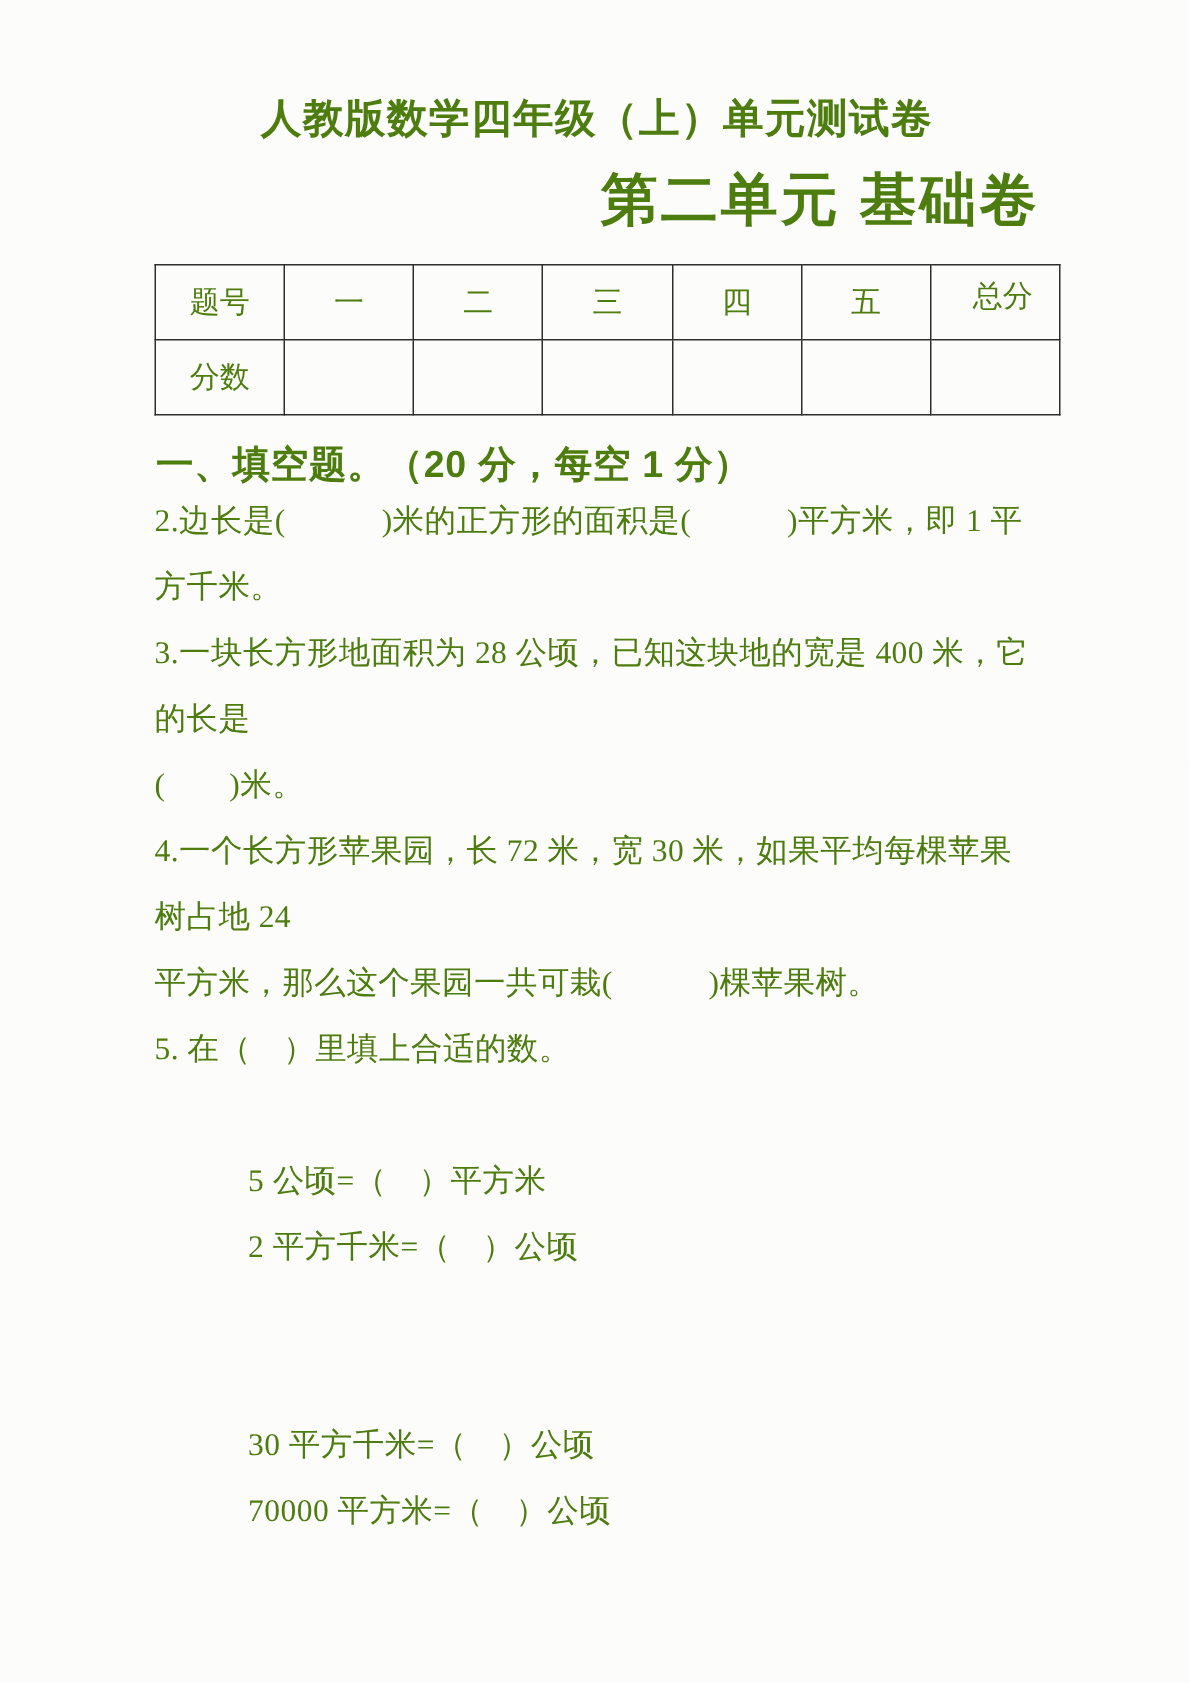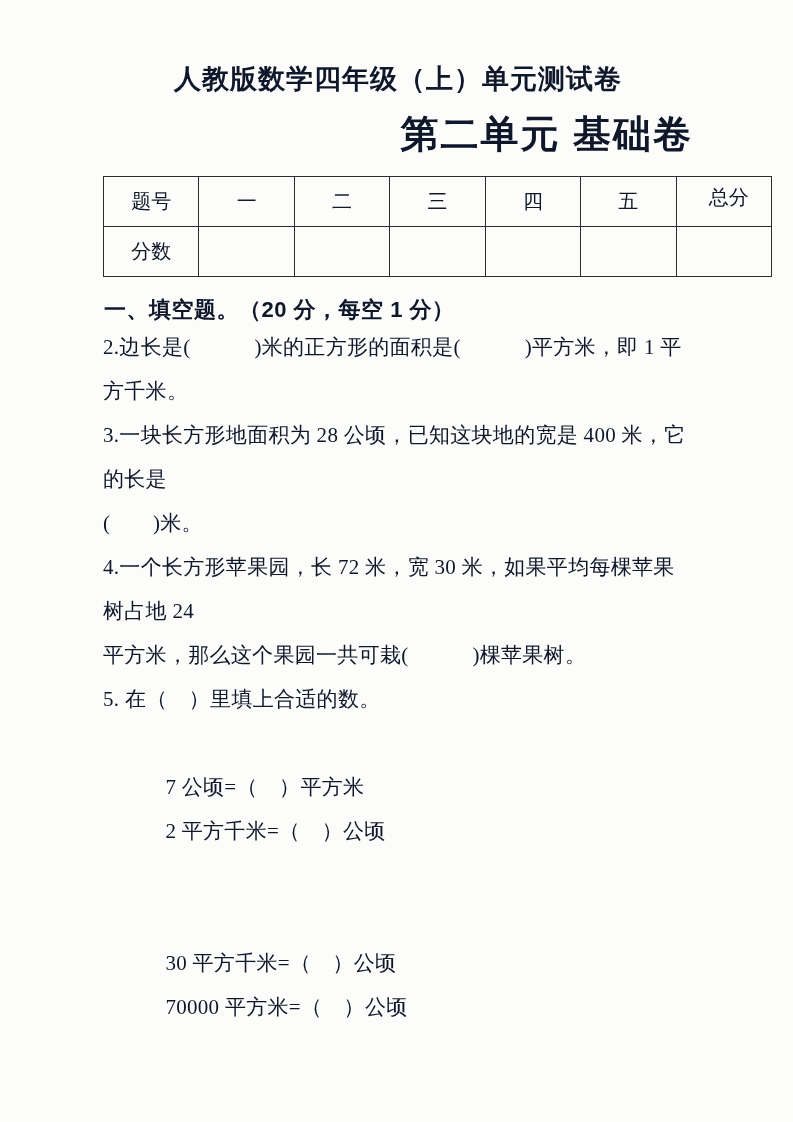--- a/index.html
+++ b/index.html
@@ -2,21 +2,21 @@
 <html><head>
 <meta charset="utf-8">
 <style>
   html,body { margin:0; padding:0; background:#ffffff; }
   .page {
     position:relative;
     width:793px; height:1122px;
     margin:0 auto;
     background:#fcfcfb;
     font-family:"Liberation Serif","DejaVu Serif",serif;
-    color:#0f172a;
+    color:#4d7c0f;
     overflow:hidden;
     box-sizing:border-box;
   }
   .content { padding:0 100px 0 103px; }
 
   .doc-title {
     margin:62px 0 0 0;
     font-size:27px; line-height:34px;
     font-weight:bold; text-align:center;
     letter-spacing:1px;
@@ -26,36 +26,36 @@
     font-size:38px; line-height:44px;
     font-weight:bold; text-align:right;
     font-family:"Liberation Sans","DejaVu Sans",sans-serif;
     letter-spacing:2px;
   }
 
   table.score-table {
     margin-top:20px;
     border-collapse:collapse;
     table-layout:fixed;
-    width:669px;
+    width:604px;
     font-size:20px;
   }
   table.score-table td {
     border:1.5px solid #2e2e2e;
     height:42px;
     text-align:center;
     vertical-align:middle;
     padding:0;
   }
   table.score-table td.total-col { text-align:center; padding-left:10px; vertical-align:top; padding-top:7px; }
   table.score-table td.label-col { }
 
   .section-heading {
     margin:18px 0 0 1px;
-    font-size:22px; line-height:30px;
+    font-size:25px; line-height:30px;
     font-weight:bold;
     font-family:"Liberation Sans","DejaVu Sans",sans-serif;
     letter-spacing:0.5px;
   }
 
   .questions { margin-top:0; }
   .qline {
     font-size:21px;
     line-height:44px;
     white-space:pre-wrap;
@@ -101,21 +101,21 @@
 
     <div class="questions">
       <div class="qline">2.边长是(　　　)米的正方形的面积是(　　　)平方米，即 1 平方千米。</div>
       <div class="qline">3.一块长方形地面积为 28 公顷，已知这块地的宽是 400 米，它的长是</div>
       <div class="qline">(　　)米。</div>
       <div class="qline">4.一个长方形苹果园，长 72 米，宽 30 米，如果平均每棵苹果树占地 24</div>
       <div class="qline">平方米，那么这个果园一共可栽(　　　)棵苹果树。</div>
 
       <div class="qline">5. 在（　）里填上合适的数。</div>
       <div class="qline indent-sm two-col">
-        <span class="col-l">7 公顷=（　）平方米</span>
+        <span class="col-l">5 公顷=（　）平方米</span>
         <span class="col-r">2 平方千米=（　）公顷</span>
       </div>
       <div class="qline indent-sm two-col">
         <span class="col-l">30 平方千米=（　）公顷</span>
         <span class="col-r">70000 平方米=（　）公顷</span>
       </div>
 
     </div>
 
   </div>

